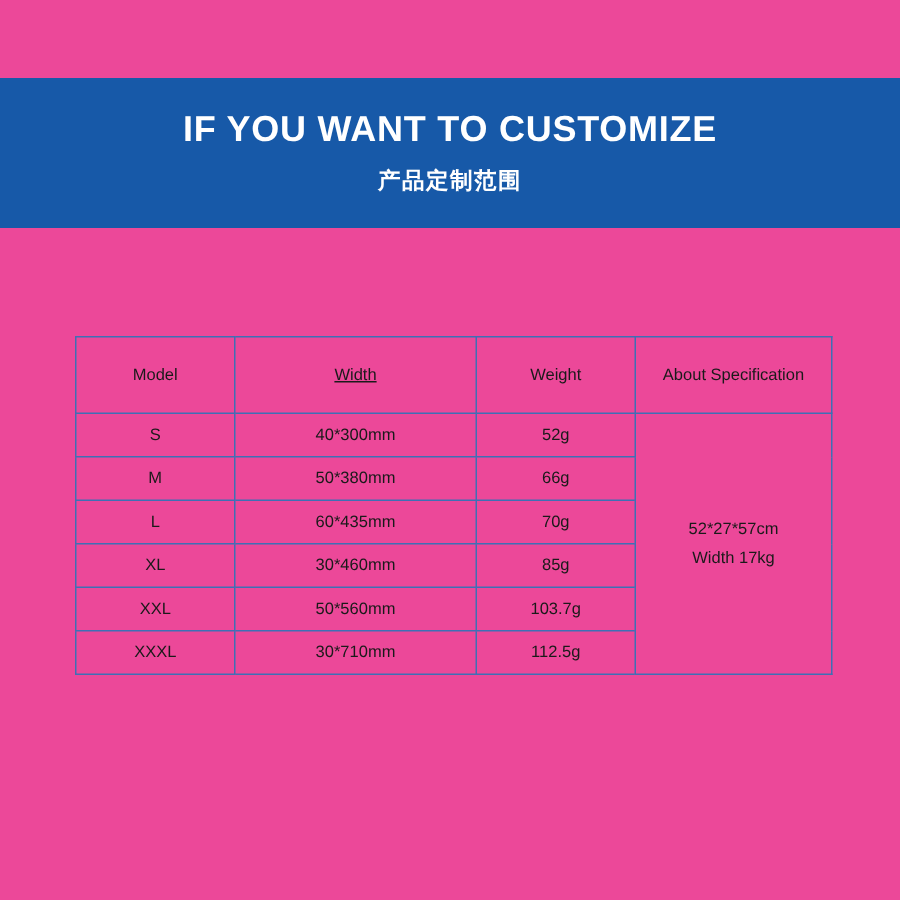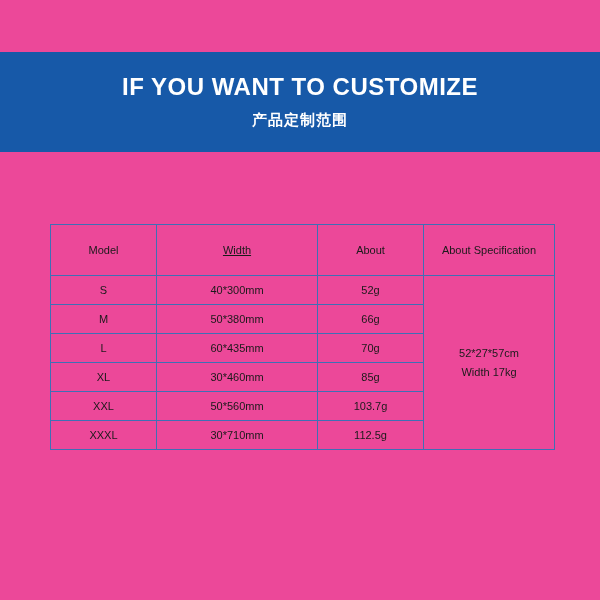--- a/index.html
+++ b/index.html
@@ -92,21 +92,21 @@
     <div class="banner-title">IF YOU WANT TO CUSTOMIZE</div>
     <div class="banner-subtitle">产品定制范围</div>
   </div>
 
   <div class="table-wrap">
     <table class="spec">
       <thead>
         <tr>
           <th class="col-model">Model</th>
           <th class="col-width">Width</th>
-          <th class="col-weight">About</th>
+          <th class="col-weight">Weight</th>
           <th class="col-carton">About Specification</th>
         </tr>
       </thead>
       <tbody>
         <tr>
           <td>S</td>
           <td>40*300mm</td>
           <td>52g</td>
           <td class="carton-cell" rowspan="6">
             <span class="carton-line">52*27*57cm</span>

